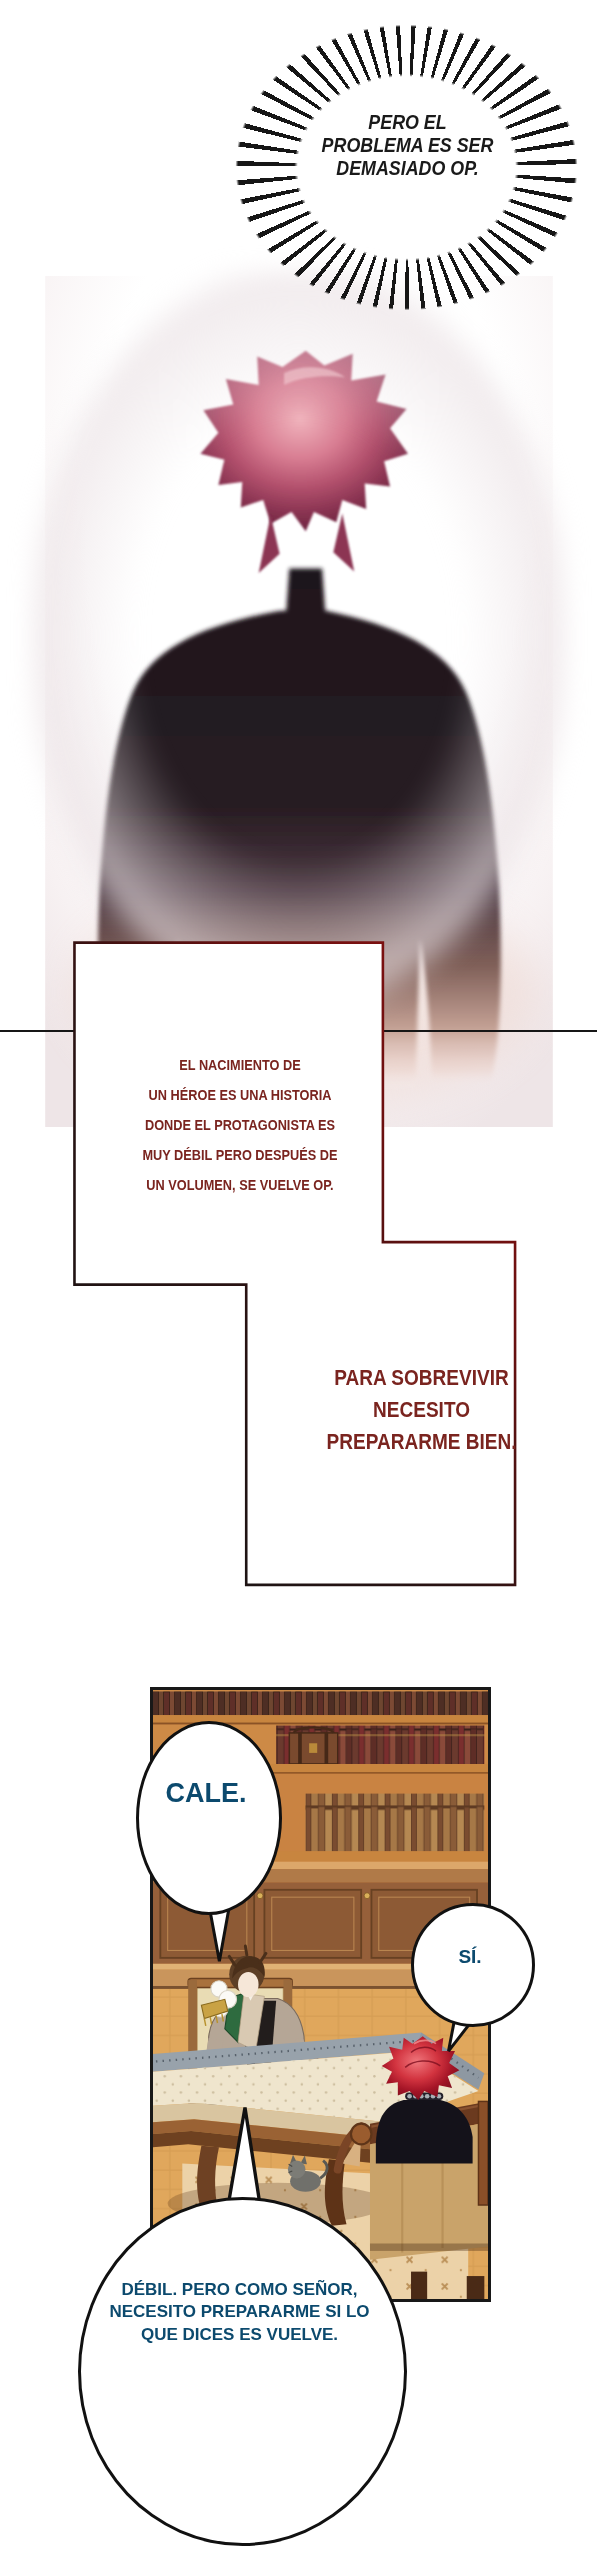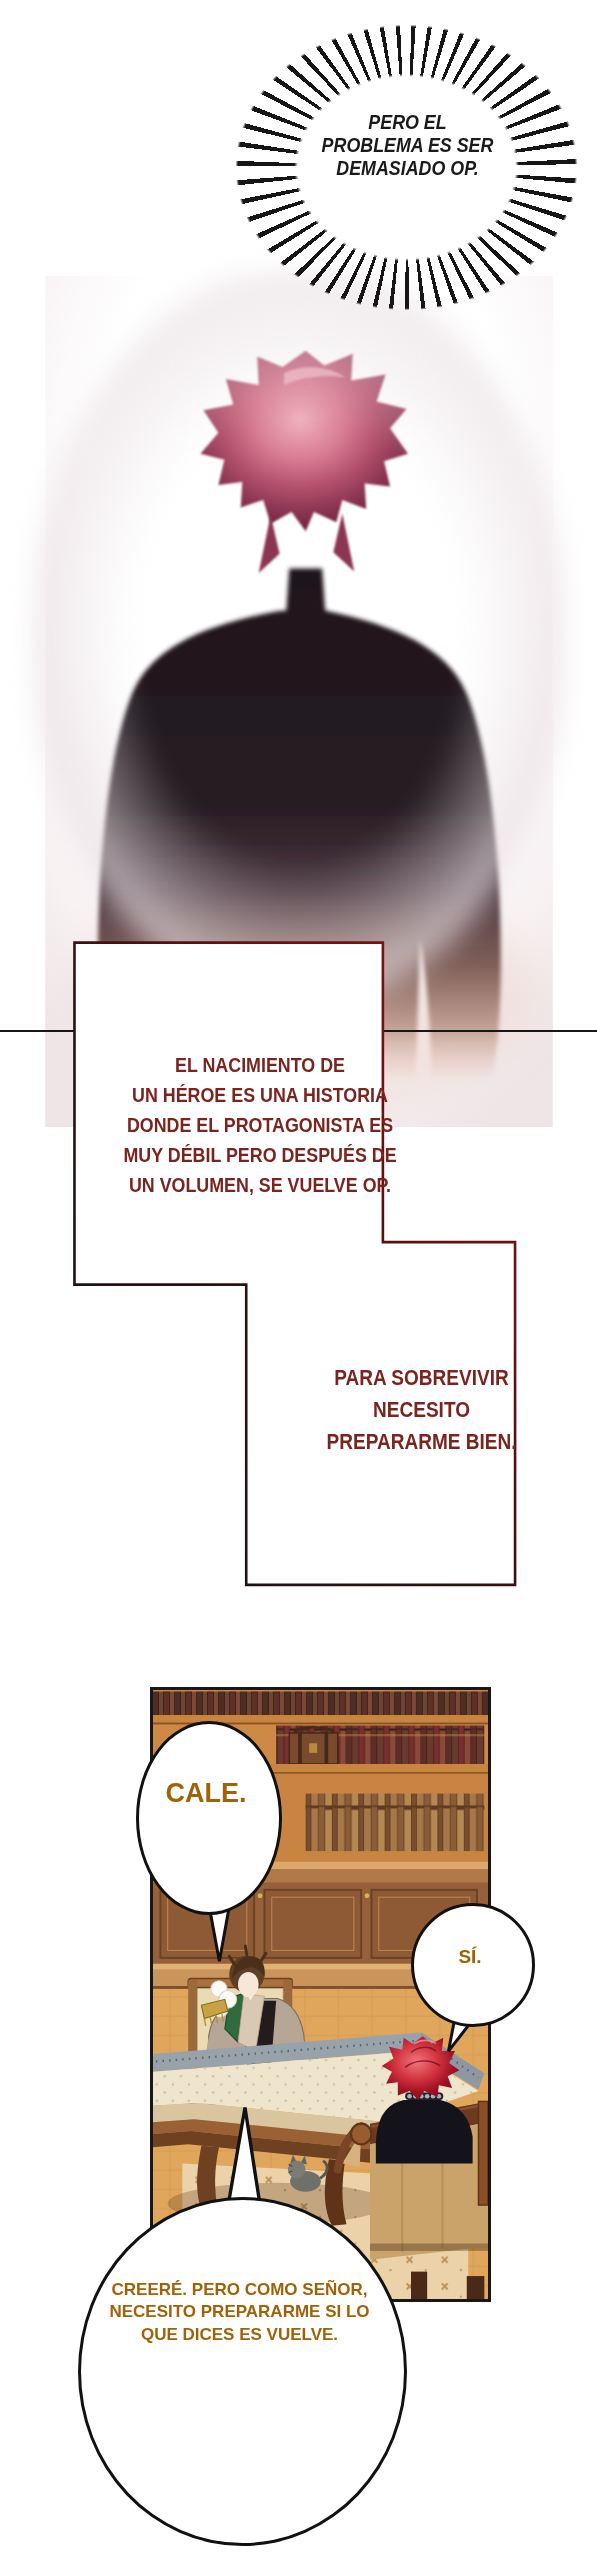--- a/index.html
+++ b/index.html
@@ -19,32 +19,32 @@
   .figure-art{position:absolute;left:45px;top:276px;z-index:1;}
   .figure-vignette{position:absolute;left:30px;top:269px;width:538px;height:836px;z-index:2;
     background:radial-gradient(ellipse 52% 46% at 50% 44%,rgba(255,255,255,0) 58%,rgba(234,225,228,.65) 92%,rgba(234,225,228,0) 100%);
     filter:blur(10.5px);pointer-events:none;}
   
   .divider{position:absolute;left:0;top:1030px;width:597px;height:2.2px;background:#161616;z-index:5;}
   
   .narr-svg{position:absolute;left:67px;top:935px;z-index:20;}
   .narr-text{position:absolute;z-index:21;color:#7a241f;font-weight:bold;text-align:center;}
   .narr-text .ln{transform:scaleX(.85);}
-  .narr-one{left:92px;top:1050px;width:336px;font-size:21px;line-height:30px;}
+  .narr-one{left:72px;top:1050px;width:336px;font-size:15px;line-height:30px;}
   .narr-two{left:246px;top:1362px;width:269px;font-size:22.4px;line-height:32px;margin-left:41px;}
   
   .library{position:absolute;left:150px;top:1687px;width:341px;height:615px;box-sizing:border-box;
     border:3px solid #181818;background:#c9813c;z-index:10;overflow:hidden;}
   
   .bubble{position:absolute;background:#ffffff;border:3px solid #111111;border-radius:50%;z-index:40;}
   .bubble-cale{left:136px;top:1721px;width:140px;height:188px;}
   .bubble-si{left:411px;top:1903px;width:118px;height:118px;}
   .bubble-bottom{left:78px;top:2197px;width:323px;height:343px;border-width:3.7px;}
   .tail{position:absolute;z-index:39;}
-  .btext{position:absolute;z-index:41;color:#a16207;font-weight:bold;text-align:center;}
+  .btext{position:absolute;z-index:41;color:#0c4a6e;font-weight:bold;text-align:center;}
   .t-cale{left:136px;top:1777px;width:140px;font-size:27px;line-height:33px;}
   .t-si{left:411px;top:1940px;width:118px;font-size:19px;line-height:33px;}
   .t-bottom{left:90px;top:2279px;width:299px;font-size:17px;line-height:22.4px;}
 </style>
 </head>
 <body>
 
 <div class="page">
 
   <div class="burst-ring"></div>
@@ -317,19 +317,19 @@
     <polygon points="20,10 45,17 10,62" fill="#ffffff" stroke="#111111" stroke-width="4"></polygon>
   </svg>
   <div class="bubble bubble-si"></div>
   <div class="btext t-si">SÍ.</div>
 
   <svg class="tail" style="left:221px;top:2100px;" width="45" height="112" viewBox="0 0 60 150">
     <polygon points="10,138 52,140 32,10" fill="#ffffff" stroke="#111111" stroke-width="4.5"></polygon>
   </svg>
   <div class="bubble bubble-bottom"></div>
   <div class="btext t-bottom">
-    <div>CREERÉ. PERO COMO SEÑOR,</div>
+    <div>DÉBIL. PERO COMO SEÑOR,</div>
     <div>NECESITO PREPARARME SI LO</div>
     <div>QUE DICES ES VUELVE.</div>
   </div>
 
 </div>
 
 
 </body></html>

